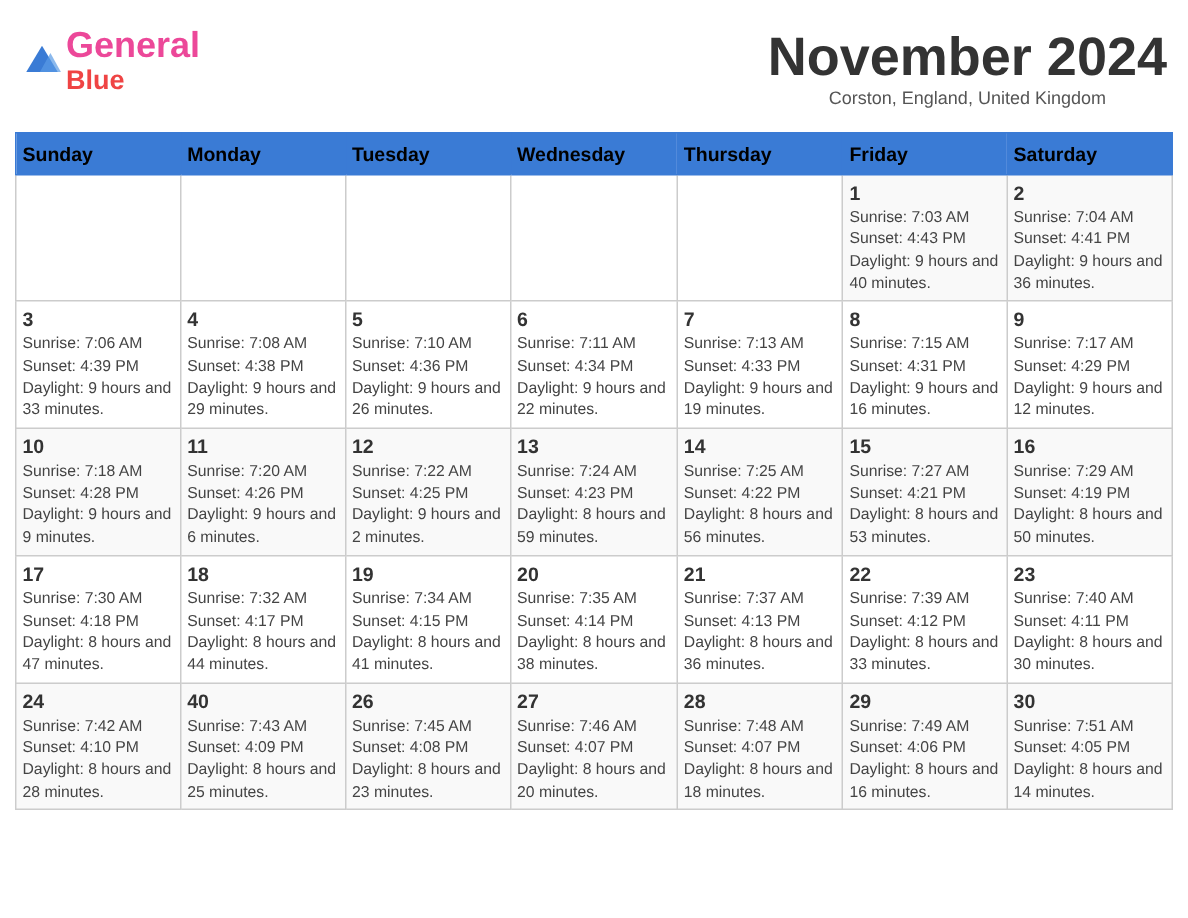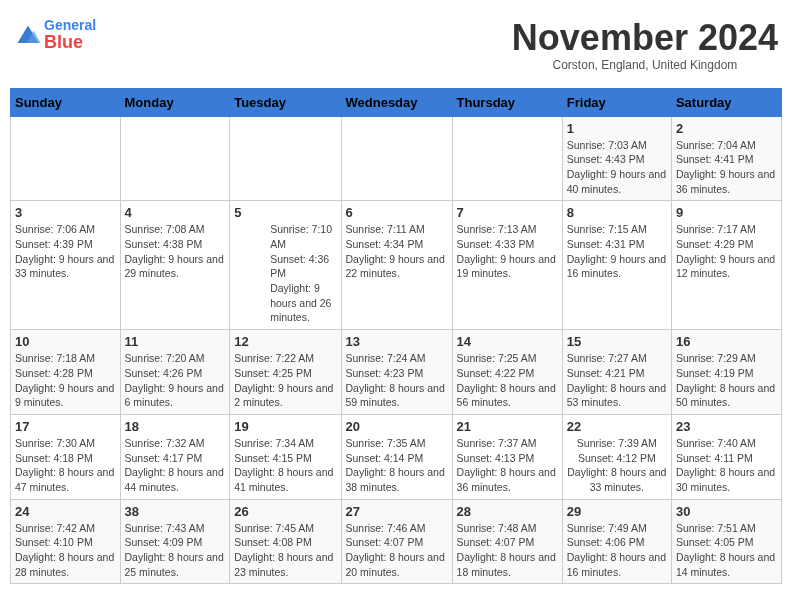--- a/index.html
+++ b/index.html
@@ -20,23 +20,23 @@
     .logo {
       display: flex;
       align-items: center;
     }
     .logo-text {
       display: flex;
       flex-direction: column;
       line-height: 1.1;
     }
     .logo-general {
-      font-size: 14px;
-      font-weight: bold;
-      color: #3b82f6;
+      font-size: 24px;
+      font-weight: bold;
+      color: #ec4899;
     }
     .logo-blue {
       font-size: 18px;
       font-weight: bold;
       color: #ef4444;
     }
     .logo-icon {
       width: 28px;
       height: 28px;
       margin-right: 2px;
@@ -155,21 +155,21 @@
 Daylight: 9 hours and 33 minutes.</div>
         </td>
         <td>
           <span class="day-num">4</span>
           <div class="day-info" style="white-space: pre-line;">Sunrise: 7:08 AM
 Sunset: 4:38 PM
 Daylight: 9 hours and 29 minutes.</div>
         </td>
         <td>
           <span class="day-num">5</span>
-          <div class="day-info" style="white-space: pre-line; margin-left: 36px;">Sunrise: 7:10 AM
+          <div class="day-info" style="white-space: pre-line;">Sunrise: 7:10 AM
 Sunset: 4:36 PM
 Daylight: 9 hours and 26 minutes.</div>
         </td>
         <td>
           <span class="day-num">6</span>
           <div class="day-info" style="white-space: pre-line;">Sunrise: 7:11 AM
 Sunset: 4:34 PM
 Daylight: 9 hours and 22 minutes.</div>
         </td>
         <td>
@@ -261,40 +261,40 @@
 Daylight: 8 hours and 38 minutes.</div>
         </td>
         <td>
           <span class="day-num">21</span>
           <div class="day-info" style="white-space: pre-line;">Sunrise: 7:37 AM
 Sunset: 4:13 PM
 Daylight: 8 hours and 36 minutes.</div>
         </td>
         <td>
           <span class="day-num">22</span>
-          <div class="day-info" style="white-space: pre-line; text-align: center;">Sunrise: 7:39 AM
+          <div class="day-info" style="white-space: pre-line;">Sunrise: 7:39 AM
 Sunset: 4:12 PM
 Daylight: 8 hours and 33 minutes.</div>
         </td>
         <td>
           <span class="day-num">23</span>
           <div class="day-info" style="white-space: pre-line;">Sunrise: 7:40 AM
 Sunset: 4:11 PM
 Daylight: 8 hours and 30 minutes.</div>
         </td>
       </tr>
       <tr>
         <td>
           <span class="day-num">24</span>
           <div class="day-info" style="white-space: pre-line;">Sunrise: 7:42 AM
 Sunset: 4:10 PM
 Daylight: 8 hours and 28 minutes.</div>
         </td>
         <td>
-          <span class="day-num">38</span>
+          <span class="day-num">40</span>
           <div class="day-info" style="white-space: pre-line;">Sunrise: 7:43 AM
 Sunset: 4:09 PM
 Daylight: 8 hours and 25 minutes.</div>
         </td>
         <td>
           <span class="day-num">26</span>
           <div class="day-info" style="white-space: pre-line;">Sunrise: 7:45 AM
 Sunset: 4:08 PM
 Daylight: 8 hours and 23 minutes.</div>
         </td>

